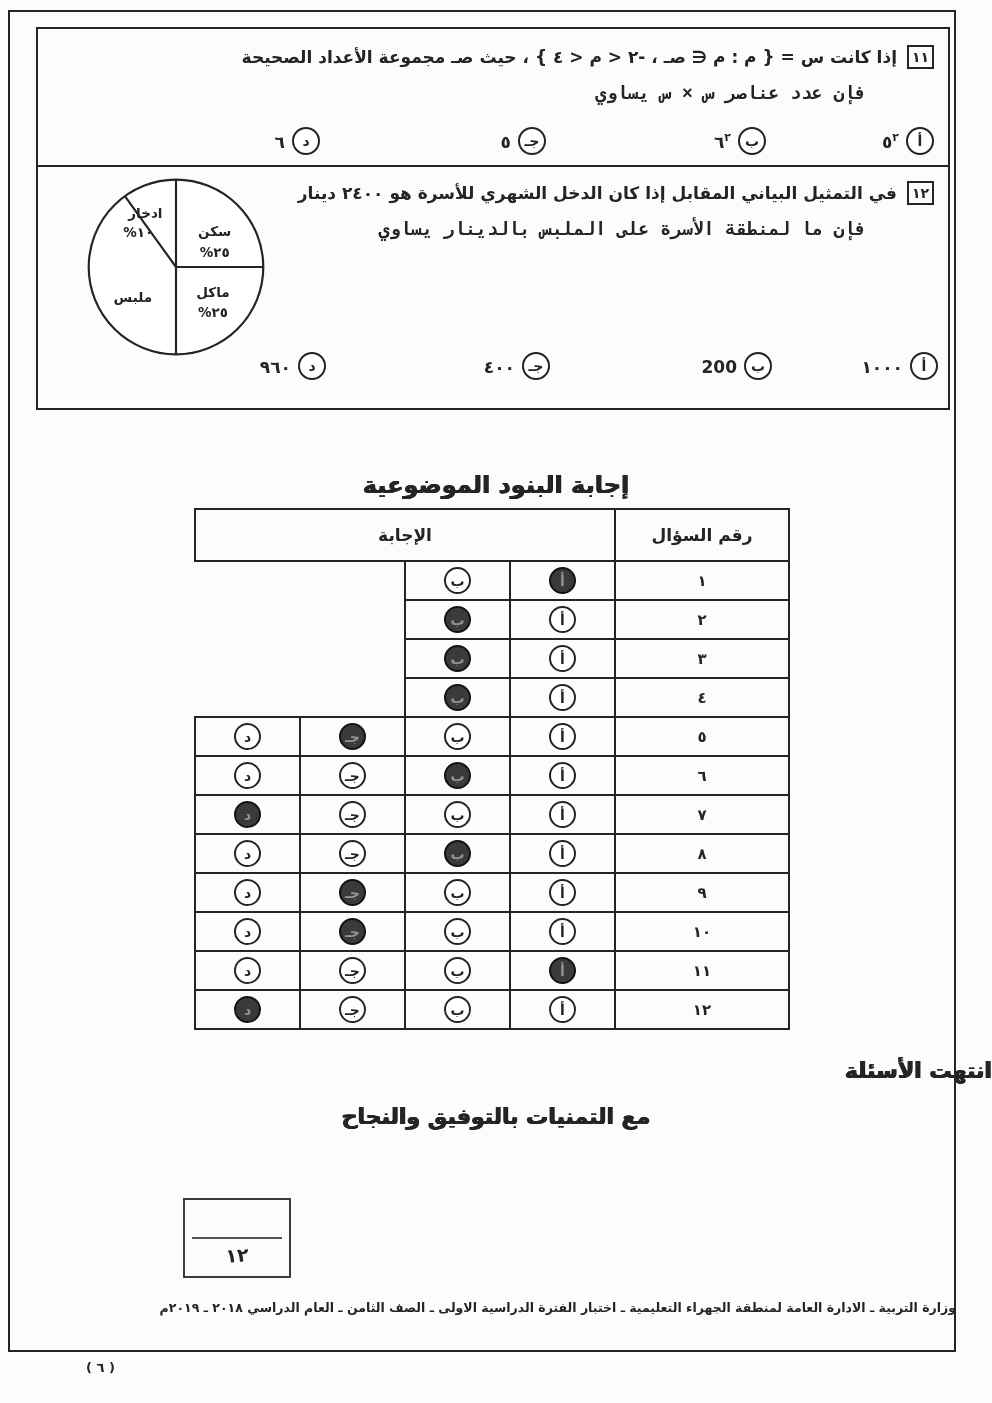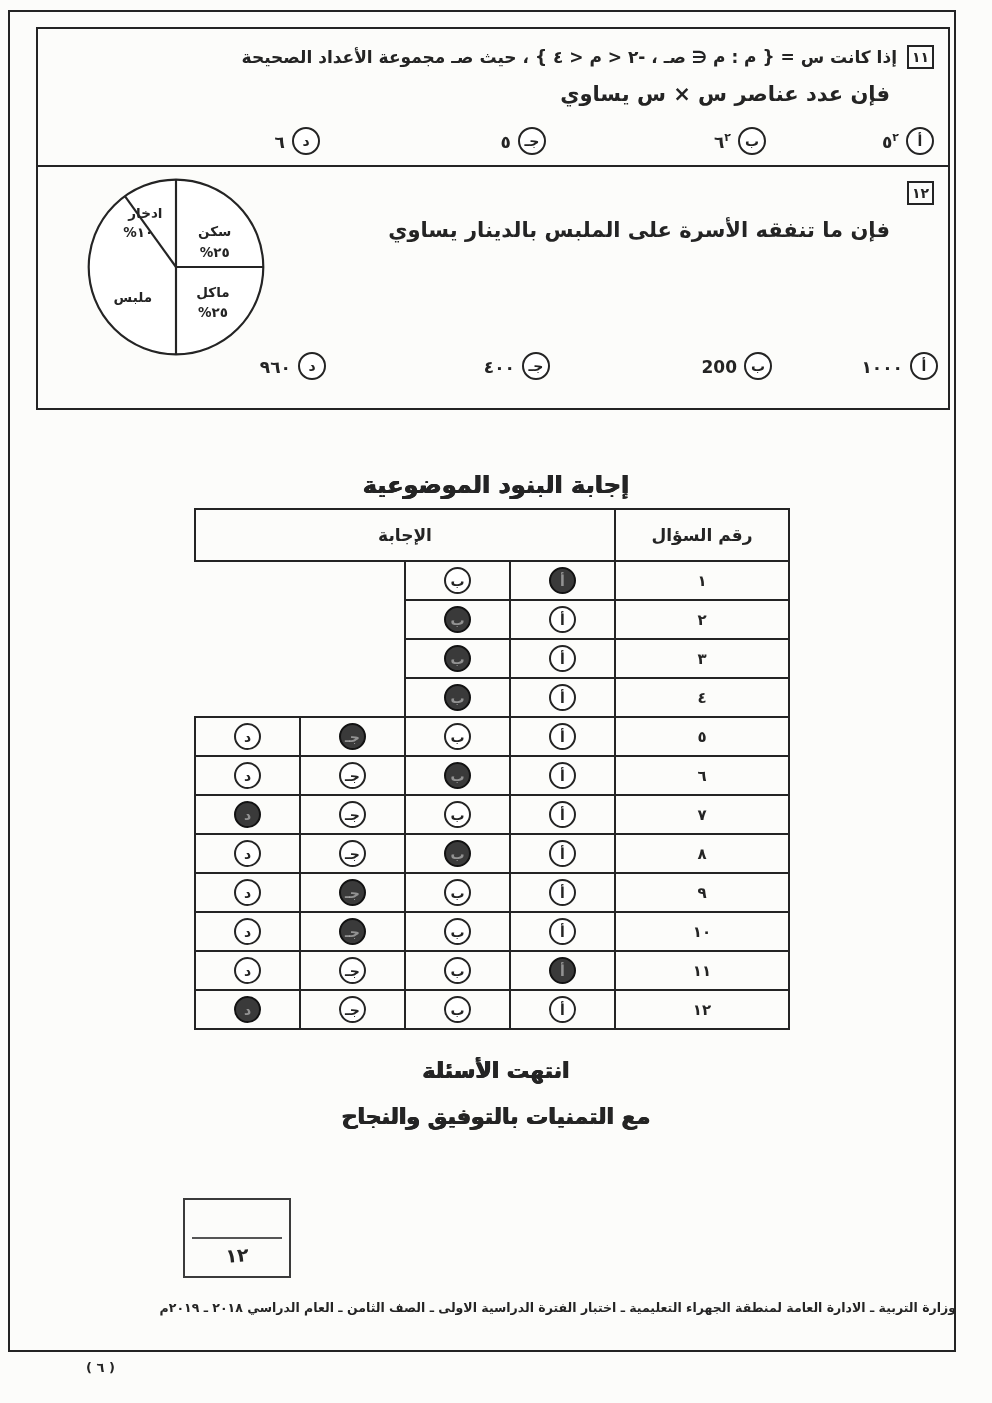--- a/index.html
+++ b/index.html
@@ -10,21 +10,21 @@
   .outer-frame{position:absolute;left:8px;top:10px;width:948px;height:1342px;border:2px solid var(--ink);}
 
   
   .question-box{position:absolute;left:36px;top:27px;width:914px;height:383px;border:2px solid var(--ink);background:var(--paper);}
   .q{position:relative;}
   .q11{height:138px;border-bottom:2px solid var(--ink);padding:16px 14px 0 0;}
   .q12{height:239px;padding:14px 14px 0 0;}
   .qline-first{display:flex;align-items:center;gap:10px;font-weight:bold;font-size:17px;}
   .qnum-box{display:inline-flex;align-items:center;justify-content:center;min-width:27px;height:24px;
             border:2px solid var(--ink);font-size:14px;font-weight:bold;flex:0 0 auto;}
-  .qline-second{margin:13px 44px 0 0;font-weight:bold;font-size:21px;}
+  .qline-second{margin:13px 68px 0 0;font-weight:bold;font-size:18px;font-family:Liberation Mono, monospace;}
   .opt{position:absolute;bottom:10px;display:flex;align-items:center;gap:7px;font-weight:bold;font-size:17px;}
   .q12 .opt{bottom:26px;}
   .circ{display:inline-flex;align-items:center;justify-content:center;width:28px;height:28px;
         border:2px solid var(--ink);border-radius:50%;font-size:14px;font-weight:bold;background:#fff;flex:0 0 auto;}
   .val{white-space:nowrap;}
   .val sup{font-size:11px;}
 
   
   .pie{position:absolute;left:48px;top:10px;width:180px;height:180px;}
   .pie .stroke{stroke:var(--ink);stroke-width:2.4;fill:none;}
@@ -36,21 +36,21 @@
   .section-title{position:absolute;top:431px;left:0;right:0;text-align:center;font-size:24px;font-weight:bold;
                  text-shadow:0.5px 0 0 currentColor,-0.5px 0 0 currentColor;margin-top:40px;}
   .ans-table{position:absolute;top:508px;right:202px;width:594px;border-collapse:collapse;table-layout:fixed;direction:rtl;}
   .ans-table td{border:2px solid var(--ink);height:39px;text-align:center;vertical-align:middle;padding:0;}
   .ans-table .head td{height:52px;font-size:17px;font-weight:bold;}
   .ans-table td.absent{border:none;}
   .ans-table td.qnum-cell{font-size:15px;font-weight:bold;}
   .ans-table .circ{width:27px;height:27px;}
   .circ.shaded{background:var(--shaded);border-color:#121212;color:rgba(255,255,255,0.45);}
 
-  .closing1{position:absolute;top:1058px;left:0;right:0;text-align:center;font-size:22px;font-weight:bold;
+  .closing1{position:absolute;top:1058px;left:0;right:0;text-align:right;font-size:22px;font-weight:bold;
             text-shadow:0.6px 0 0 currentColor,-0.6px 0 0 currentColor;}
   .closing2{position:absolute;top:1104px;left:0;right:0;text-align:center;font-size:22px;font-weight:bold;
             text-shadow:0.6px 0 0 currentColor,-0.6px 0 0 currentColor;}
 
   .score-box{position:absolute;left:183px;top:1198px;width:108px;height:80px;border:2.5px solid #3b3b3b;background:var(--paper);}
   .score-line{position:absolute;top:37px;left:7px;right:7px;border-top:2.5px solid #555;}
   .score-total{position:absolute;top:44px;left:0;width:100%;text-align:center;font-size:19px;font-weight:bold;transform:rotate(-4deg);}
 
   .footer-text{position:absolute;top:1300px;right:36px;font-size:12.5px;font-weight:bold;letter-spacing:0;}
   .page-number{position:absolute;top:1360px;left:86px;font-size:13px;font-weight:bold;direction:ltr;}
@@ -84,22 +84,23 @@
       </div>
       <div class="opt" style="right:628px">
         <span class="circ">د</span>
         <span class="val"><span>٦</span><sup></sup></span>
       </div>
     </section>
 
     <section class="q q12">
       <div class="qline-first">
         <span class="qnum-box">١٢</span>
-      </div>
-      <div class="qline-second">فإن ما تنفقه الأسرة على الملبس بالدينار  يساوي</div>
+        <span>في التمثيل البياني المقابل إذا كان الدخل الشهري للأسرة هو ٢٤٠٠ دينار</span>
+      </div>
+      <div class="qline-second">فإن ما لمنطقة الأسرة على الملبس بالدينار  يساوي</div>
 
       <svg class="pie" viewBox="0 0 200 200" aria-hidden="true">
         <circle class="stroke" cx="100" cy="100" r="97"></circle>
         <line class="stroke" x1="100" y1="100" x2="100" y2="3"></line>
         <line class="stroke" x1="100" y1="100" x2="197" y2="100"></line>
         <line class="stroke" x1="100" y1="100" x2="100" y2="197"></line>
         <line class="stroke" x1="100" y1="100" x2="43" y2="21"></line>
         <text x="143" y="66">سكن</text>
         <text class="pct" x="143" y="89">%٢٥</text>
         <text x="141" y="133">ماكل</text>

